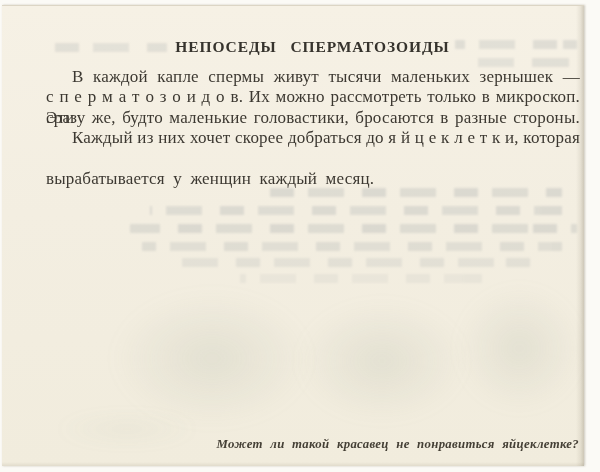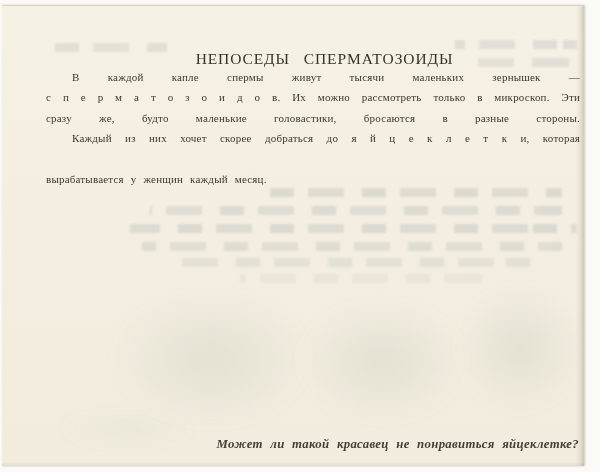--- a/index.html
+++ b/index.html
@@ -42,34 +42,34 @@
     bottom: 0;
     width: 100%;
     height: 4px;
     background: linear-gradient(180deg, rgba(110,100,78,0) 0%, rgba(110,100,78,0.12) 100%);
   }
   .title {
     position: absolute;
     top: 32px;
     left: 44px;
     width: 533px;
-    margin: 12px;
+    margin: 0;
     text-align: center;
     font-size: 15.5px;
-    font-weight: normal;
+    font-weight: bold;
     letter-spacing: 0.9px;
     word-spacing: 9px;
     color: #36332d;
   }
   .body-text {
     position: absolute;
     top: 61px;
     left: 44px;
     width: 534px;
-    font-size: 11px;
+    font-size: 17px;
     color: #3c3831;
   }
   .body-line {
     height: 20.4px;
     line-height: 20.4px;
     text-align: justify;
     text-align-last: justify;
     letter-spacing: 0.2px;
   }
   .body-line.indent { text-indent: 26px; }

